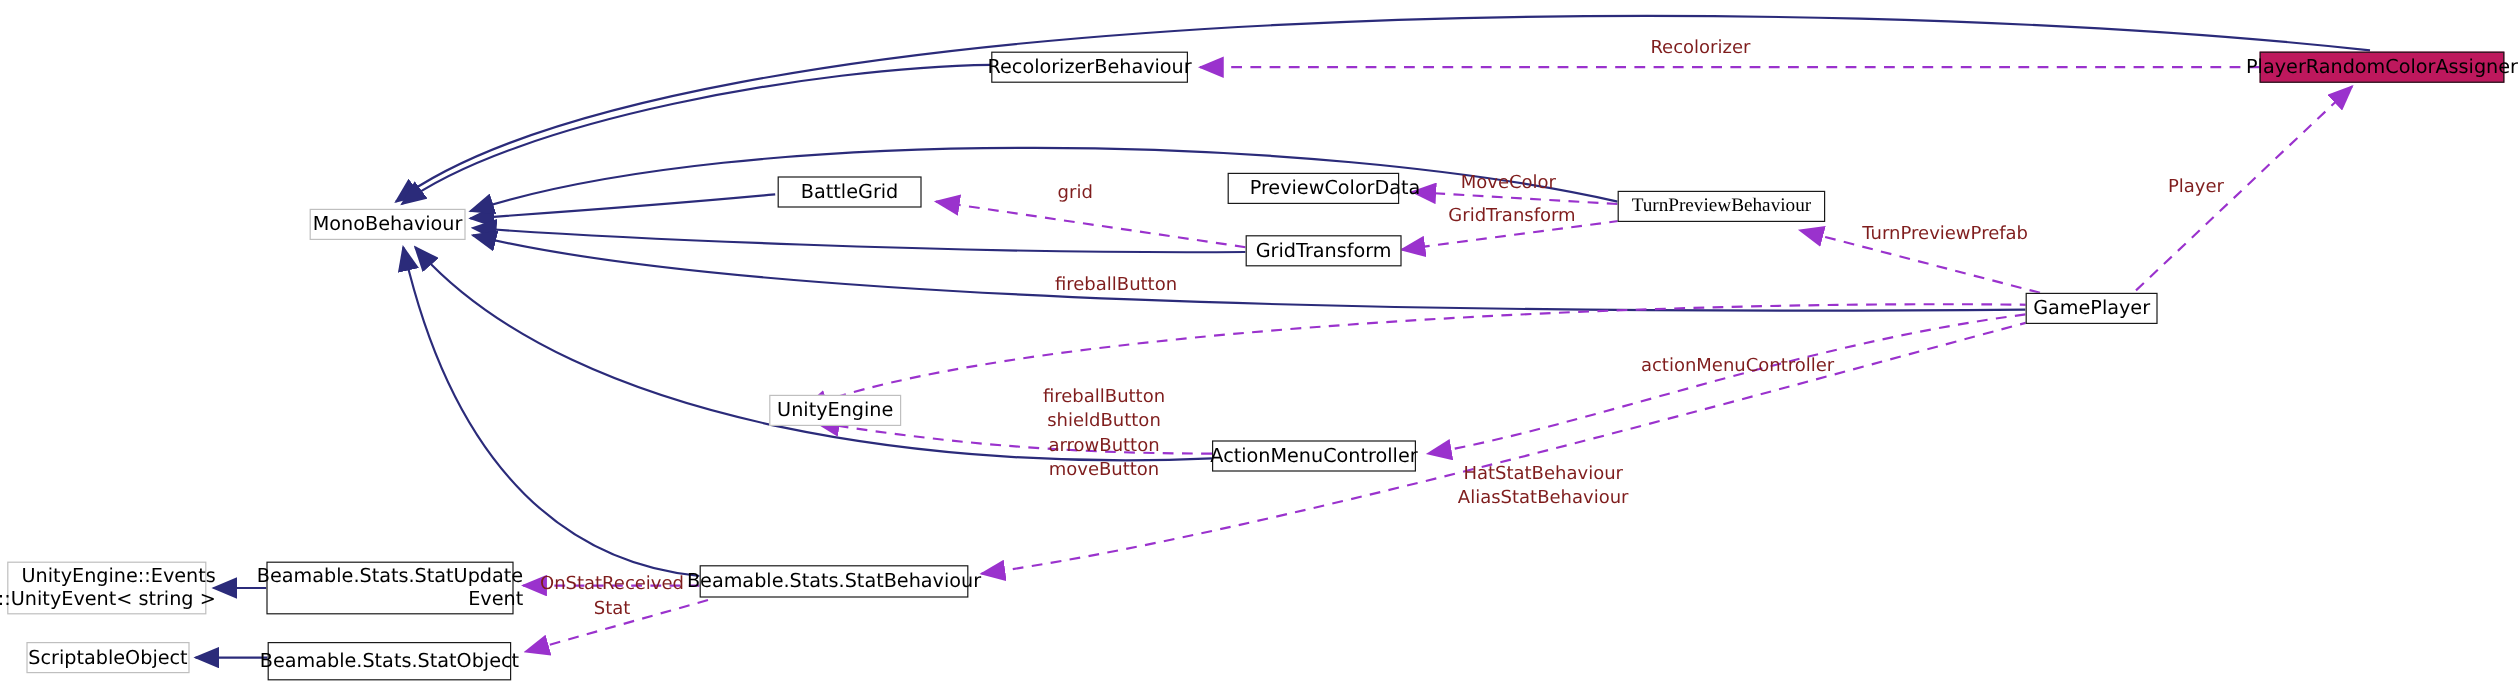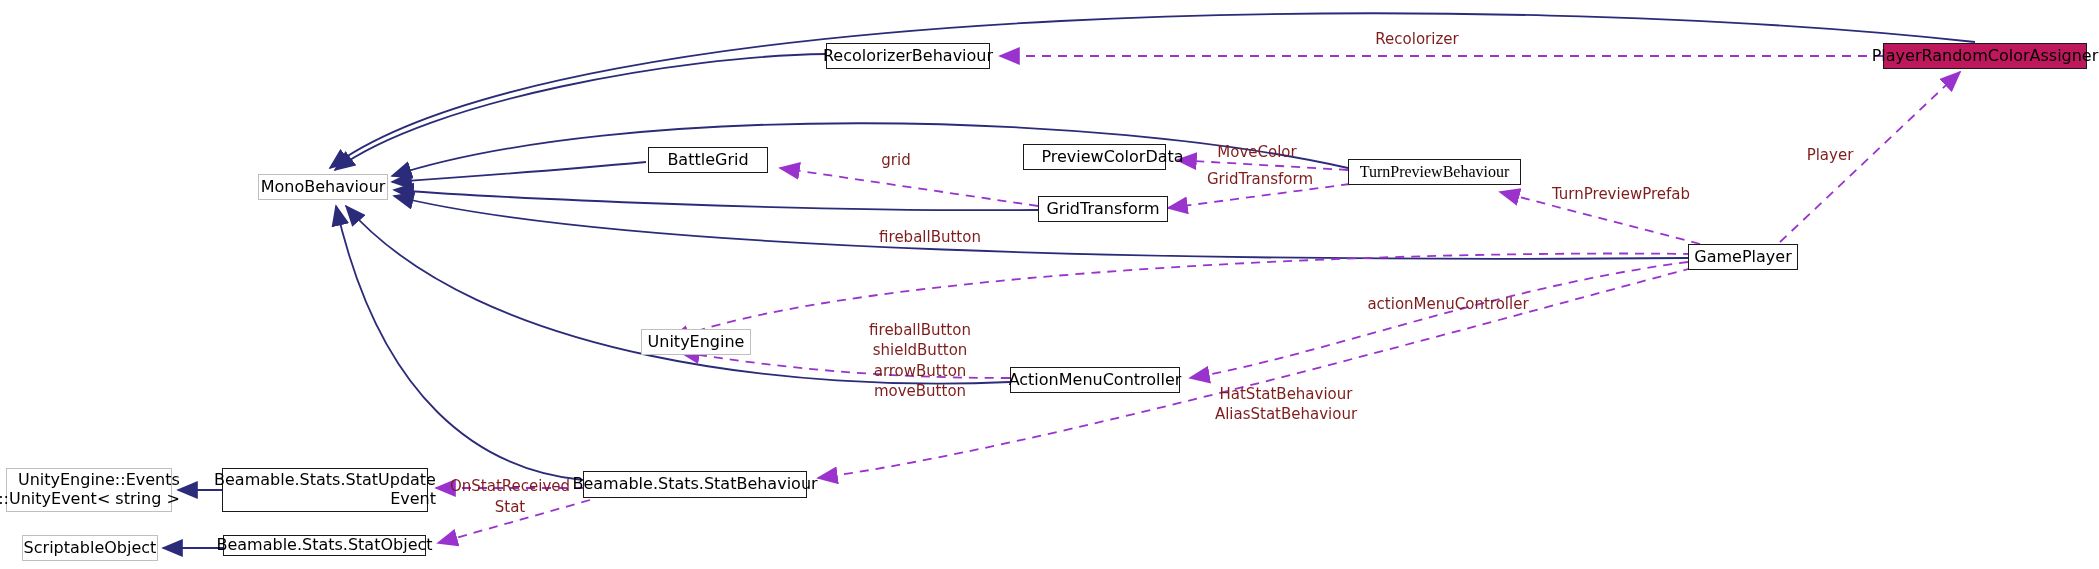--- a/index.html
+++ b/index.html
@@ -149,21 +149,21 @@
   <div class="node cls" style="left:583px; top:471px; width:224px; height:27px;">Beamable.Stats.StatBehaviour</div>
 
   <div class="node cls" style="left:222px; top:468px; width:206px; height:44px;">Beamable.Stats.StatUpdate
 Event</div>
 
   <div class="node ext" style="left:6px; top:468px; width:166px; height:44px;">UnityEngine::Events
 ::UnityEvent&lt; string &gt;</div>
 
   <div class="node ext" style="left:22px; top:535px; width:136px; height:26px;">ScriptableObject</div>
 
-  <div class="node cls" style="left:223px; top:535px; width:203px; height:21px;">Beamable.Stats.StatObject</div>
+  <div class="node cls" style="left:223px; top:535px; width:203px; height:32px;">Beamable.Stats.StatObject</div>
 
   <div class="elabel" style="left:1337px; top:31px; width:160px;">Recolorizer</div>
 
   <div class="elabel" style="left:871px; top:152px; width:50px;">grid</div>
 
   <div class="elabel" style="left:1192px; top:128px; width:130px;margin-top:16px;">MoveColor</div>
 
   <div class="elabel" style="left:1190px; top:171px; width:140px;">GridTransform</div>
 
   <div class="elabel" style="left:1531px; top:186px; width:180px;">TurnPreviewPrefab</div>

